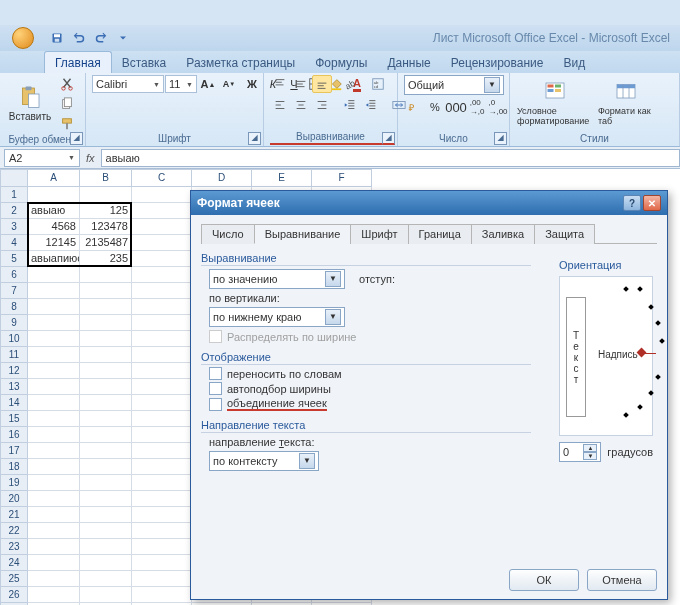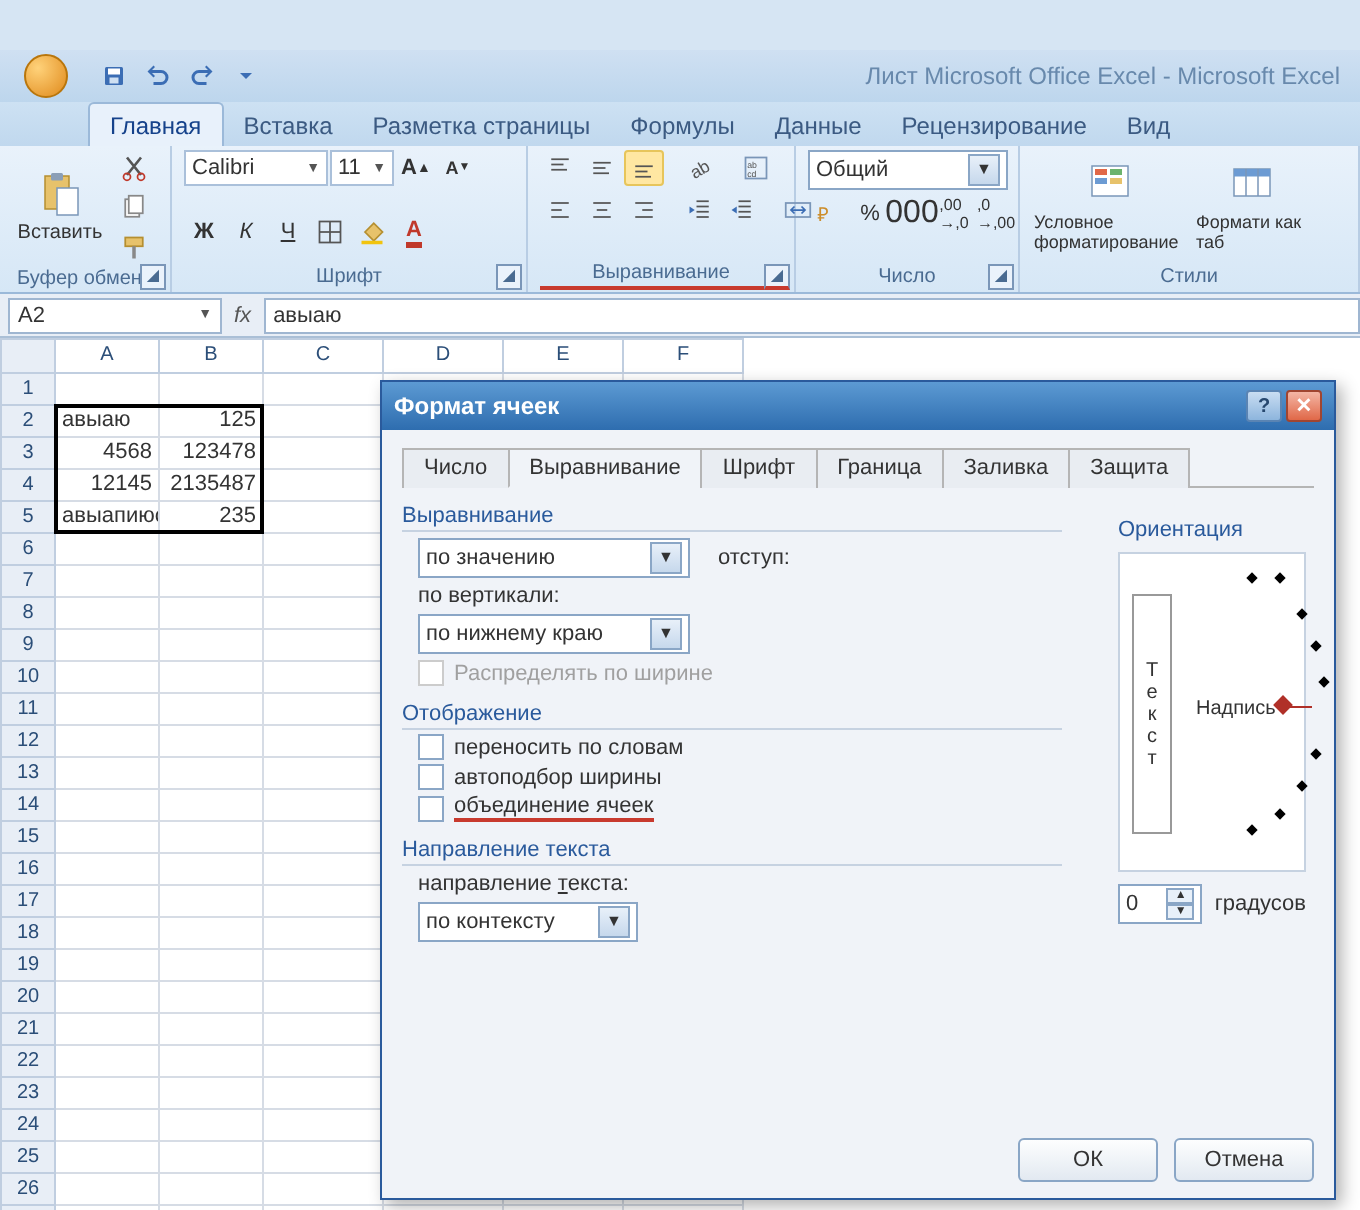--- a/index.html
+++ b/index.html
@@ -35,21 +35,21 @@
 
 .font-name { width: 72px; height: 18px; border: 1px solid #aac0da; background: #fff; font-size: 11px; padding: 0 3px; display: flex; align-items: center; justify-content: space-between; }
 .font-size { width: 32px; height: 18px; border: 1px solid #aac0da; background: #fff; font-size: 11px; padding: 0 3px; display: flex; align-items: center; justify-content: space-between; }
 .dd-arrow { font-size: 7px; color: #555; }
 
 .hl-row { background: #ffe7a2; border: 1px solid #e7c55b; border-radius: 2px; padding: 1px; }
 .red-under { border-bottom: 2px solid #c83a2e; }
 
 
 .formula-bar { height: 22px; background: #e8eef6; border-bottom: 1px solid #aabfd6; display: flex; align-items: center; }
-.name-box { width: 107px; height: 18px; margin-left: 4px; background: #fff; border: 1px solid #9fb6d1; display: flex; align-items: center; padding: 0 4px; font-size: 11px; justify-content: space-between; }
+.name-box { width: 76px; height: 18px; margin-left: 4px; background: #fff; border: 1px solid #9fb6d1; display: flex; align-items: center; padding: 0 4px; font-size: 11px; justify-content: space-between; }
 .fx { margin: 0 6px; font-style: italic; color: #555; }
 .formula-input { flex: 1; height: 18px; background: #fff; border: 1px solid #9fb6d1; padding: 0 4px; font-size: 11px; display: flex; align-items: center; }
 
 
 .grid { display: flex; height: 460px; background: #fff; }
 .row-headers { width: 28px; background: #e8eef6; }
 .corner { height: 18px; border: 1px solid #c0cee0; background: #e8eef6; }
 .row-h { height: 16px; border: 1px solid #c0cee0; border-top: none; text-align: center; color: #2b4e78; font-size: 10px; line-height: 15px; }
 .cols { flex: 1; }
 .col-headers { display: flex; height: 18px; }
@@ -173,21 +173,21 @@
               <rect x="7" y="7" width="2" height="7" fill="#888"></rect>
             </svg>
           </div>
       </div>
     </div>
     <div class="group-label">Буфер обмена</div>
     <div class="group-launcher">◢</div>
   </div>
 
   <div class="group" style="width:178px">
-    <div class="group-body" style="flex-direction:column;gap:14px">
+    <div class="group-body" style="flex-direction:row;gap:3px">
       <div class="btn-row">
         <div class="font-name">
             <span>Calibri</span>
             <span class="dd-arrow">▼</span>
           </div>
         <div class="font-size">
             <span>11</span>
             <span class="dd-arrow">▼</span>
           </div>
         <div class="btn-small" style="font-size:11px;font-weight:bold">A<sup style="font-size:7px">▲</sup></div>
@@ -334,21 +334,21 @@
           <span>Общий</span>
           <div class="dd">▼</div>
         </div>
       <div class="btn-row">
         <div class="btn-small">
             <svg viewBox="0 0 16 16">
               <text x="2" y="12" font-size="11" fill="#cc8d2a">₽</text>
             </svg>
           </div>
         <div class="btn-small">%</div>
-        <div class="btn-small" style="font-size:16px">000</div>
+        <div class="btn-small" style="font-size:13px">000</div>
         <div class="btn-small" style="font-size:8px">,00<br>→,0</div>
         <div class="btn-small" style="font-size:8px">,0<br>→,00</div>
       </div>
     </div>
     <div class="group-label">Число</div>
     <div class="group-launcher">◢</div>
   </div>
 
   <div class="group" style="flex:1">
     <div class="group-body">

